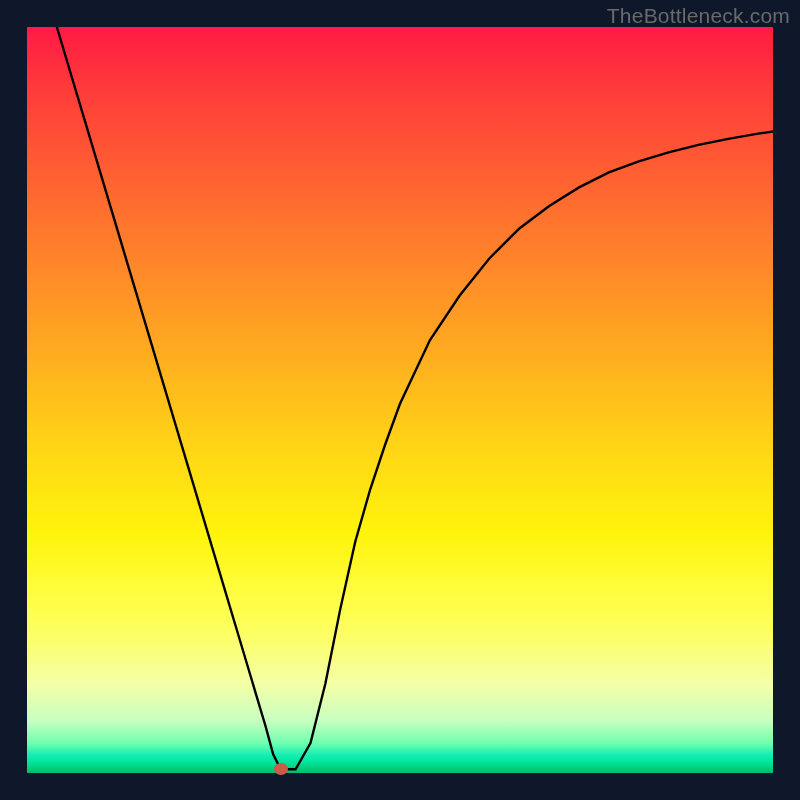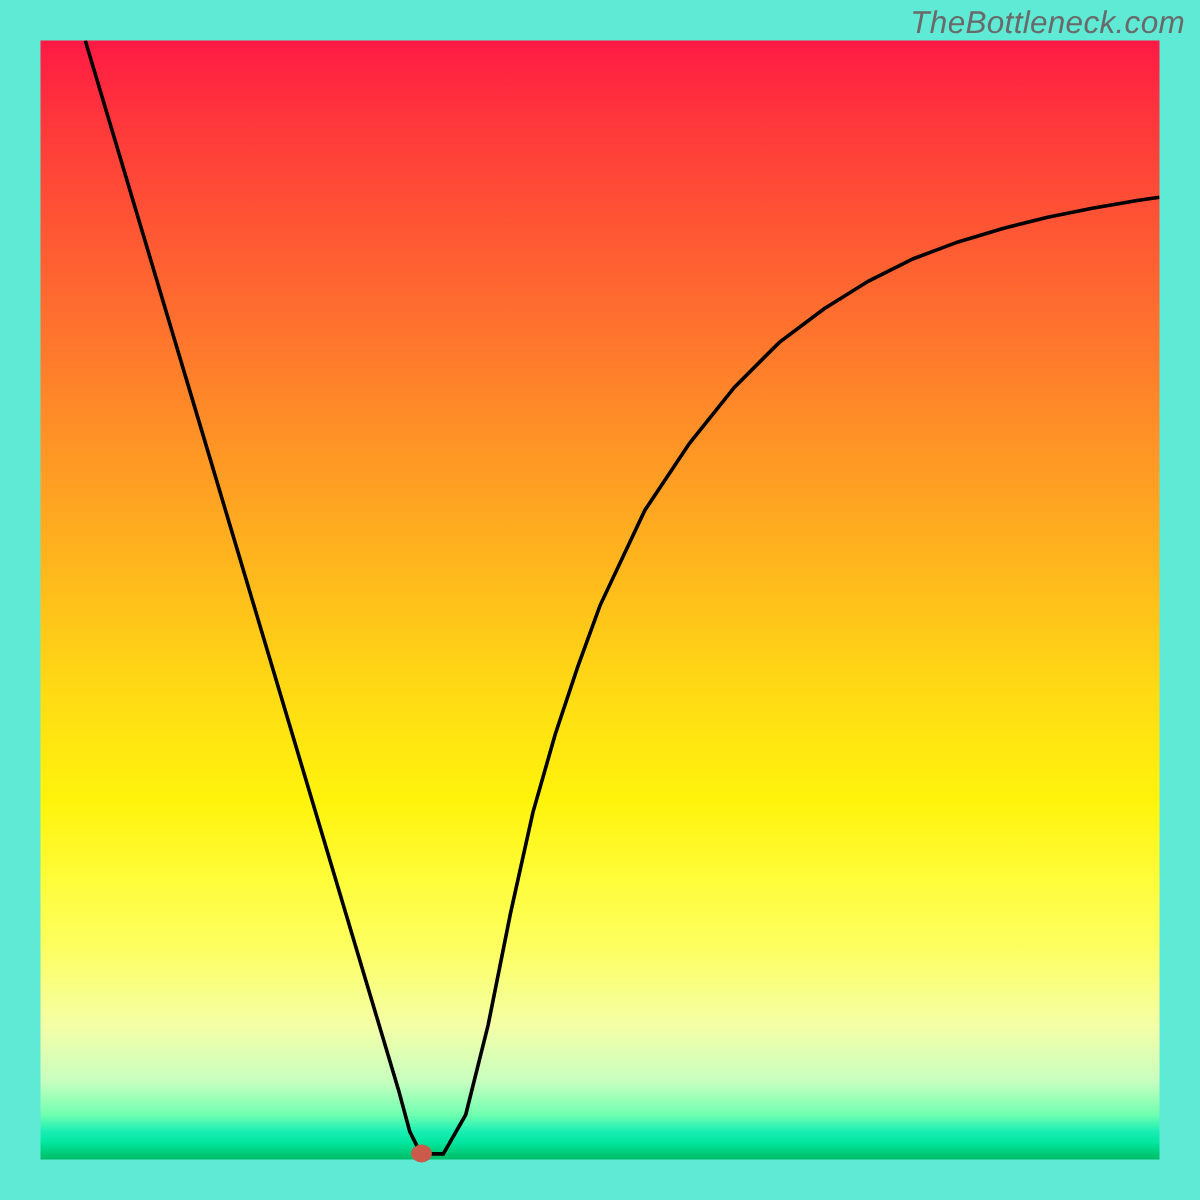--- a/index.html
+++ b/index.html
@@ -1,22 +1,21 @@
 <!DOCTYPE html>
 <html><head>
 <meta charset="utf-8">
 <style>
   * { margin: 0; padding: 0; box-sizing: border-box; }
   html, body { width: 800px; height: 800px; overflow: hidden; background: #000; }
   .chart-container {
     position: relative;
     width: 800px;
     height: 800px;
-    background: #5eead4;
-    font-style: italic;
+    background: #0f172a;
   }
   .plot-area {
     position: absolute;
     left: 27px;
     top: 27px;
     width: 746px;
     height: 746px;
     background: linear-gradient(to bottom,
       #ff1a44 0%,
       #ff3a3a 8%,

